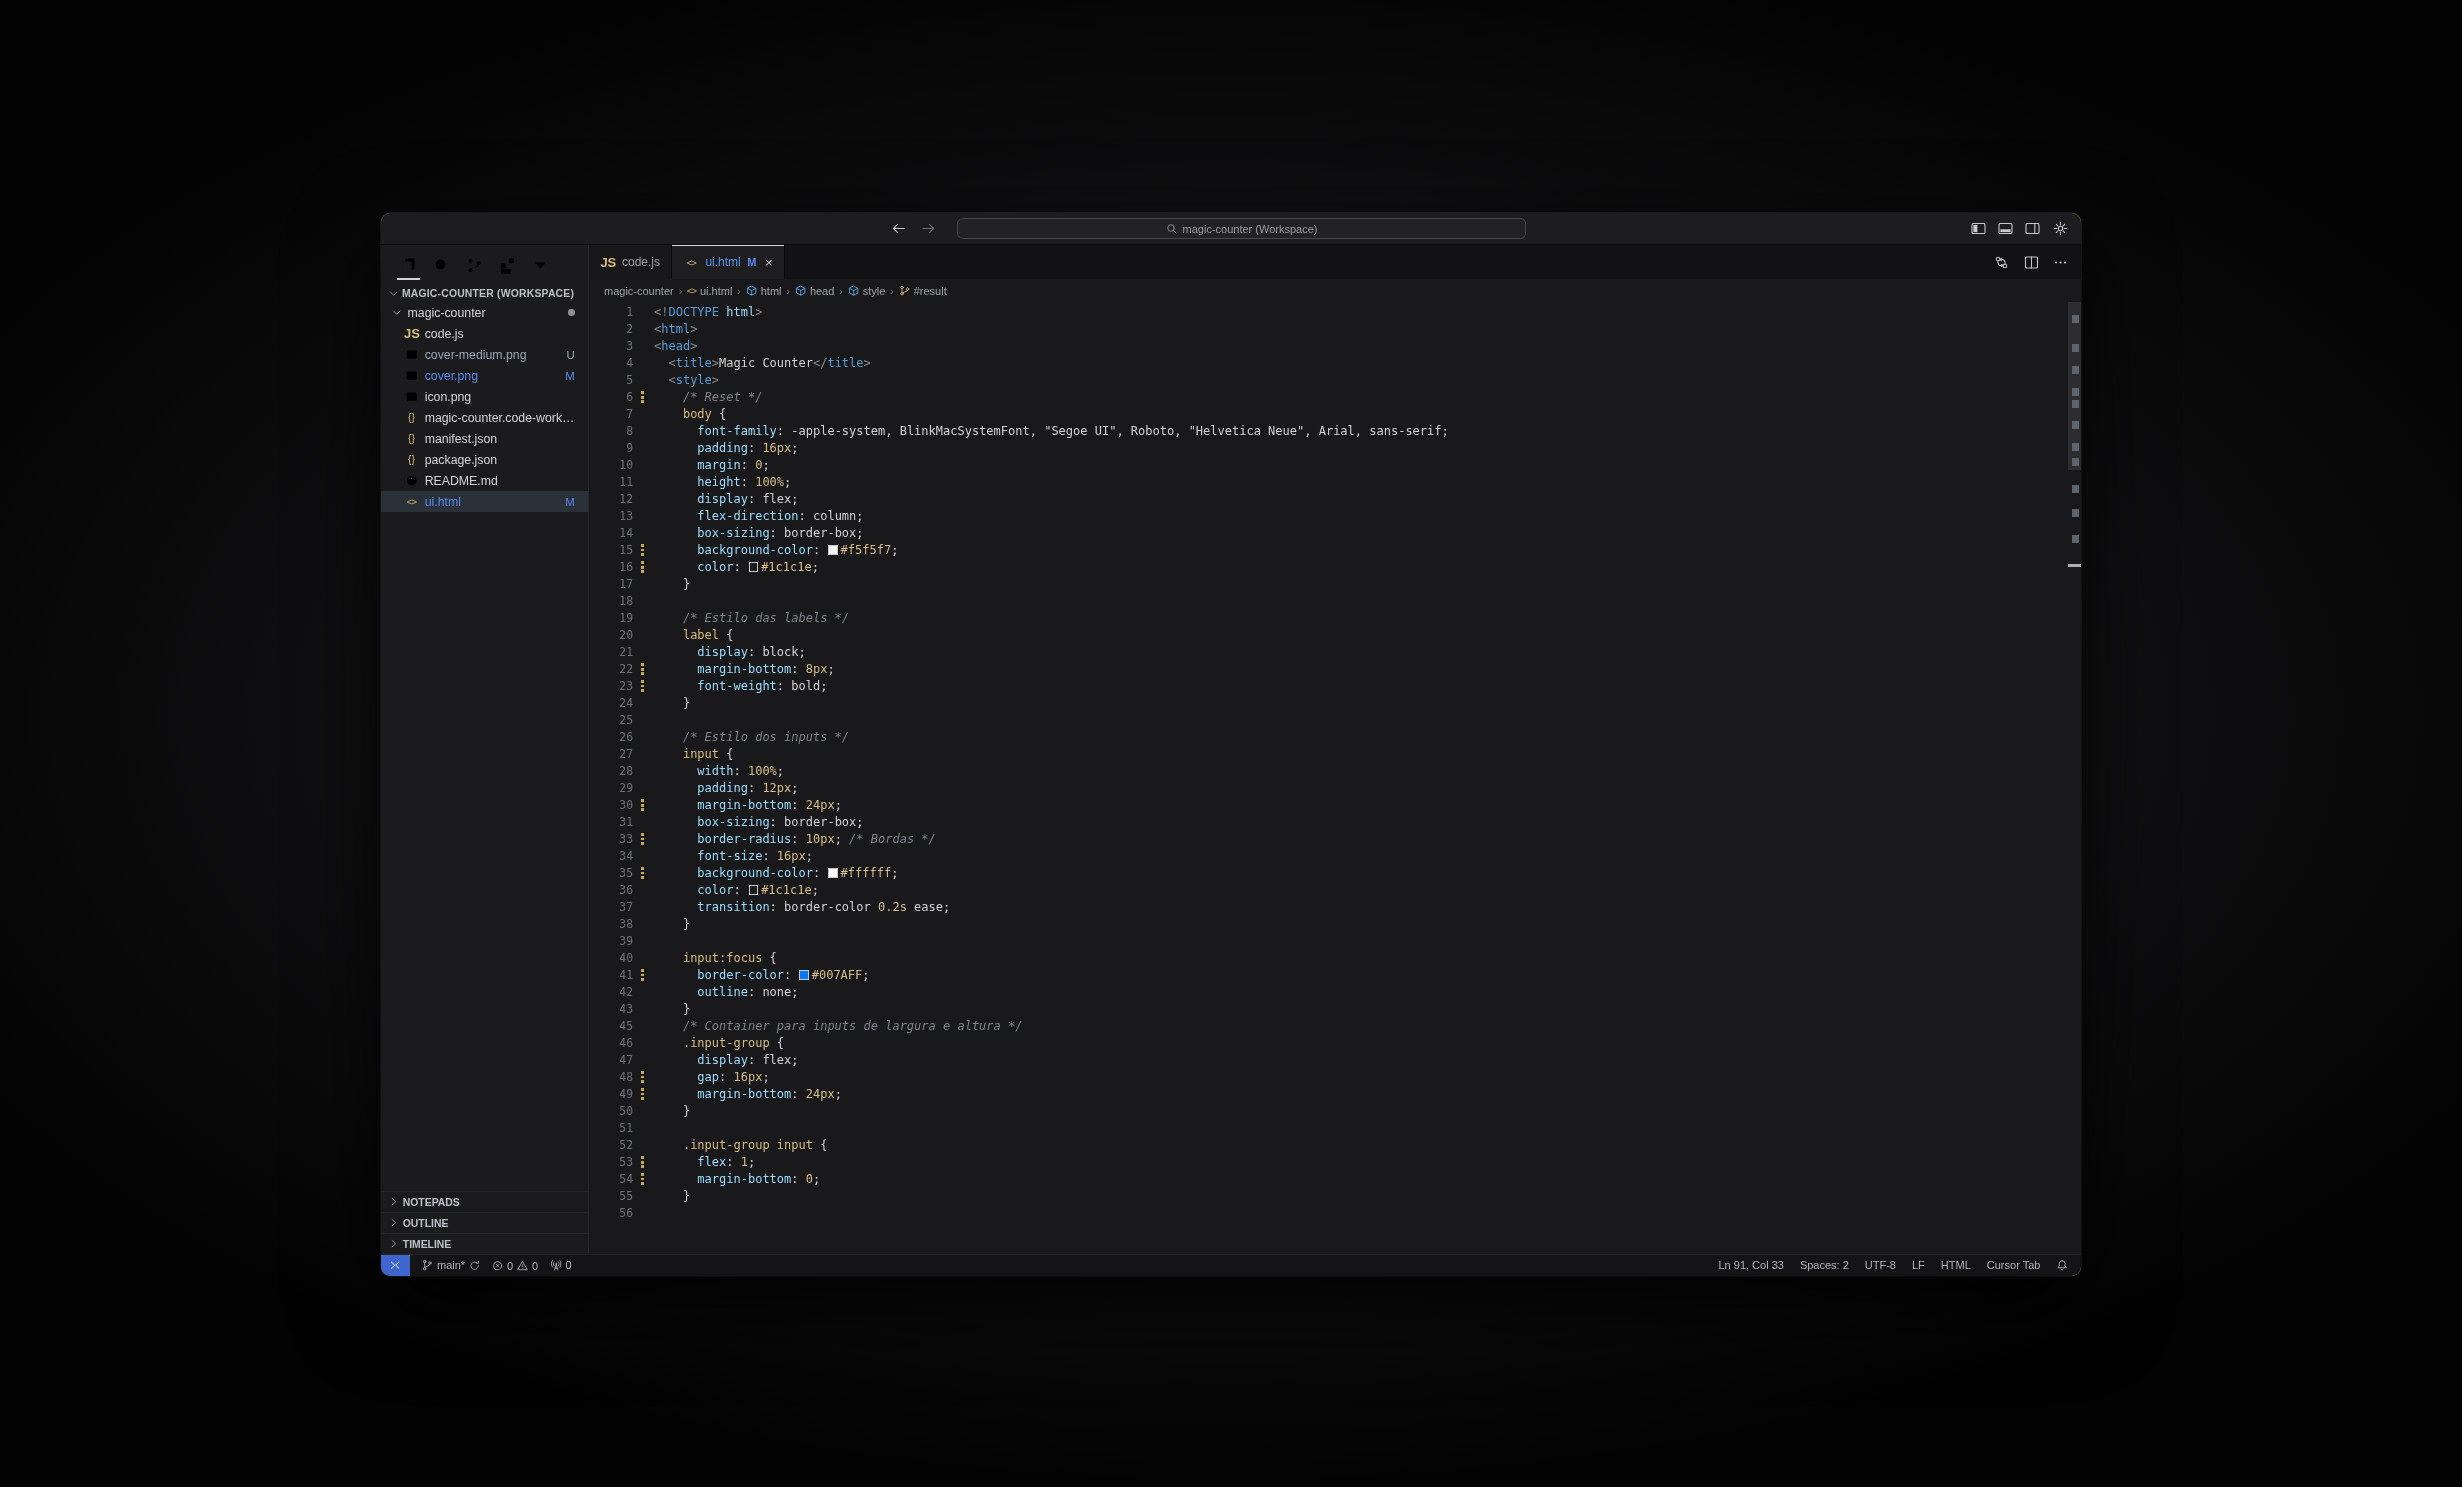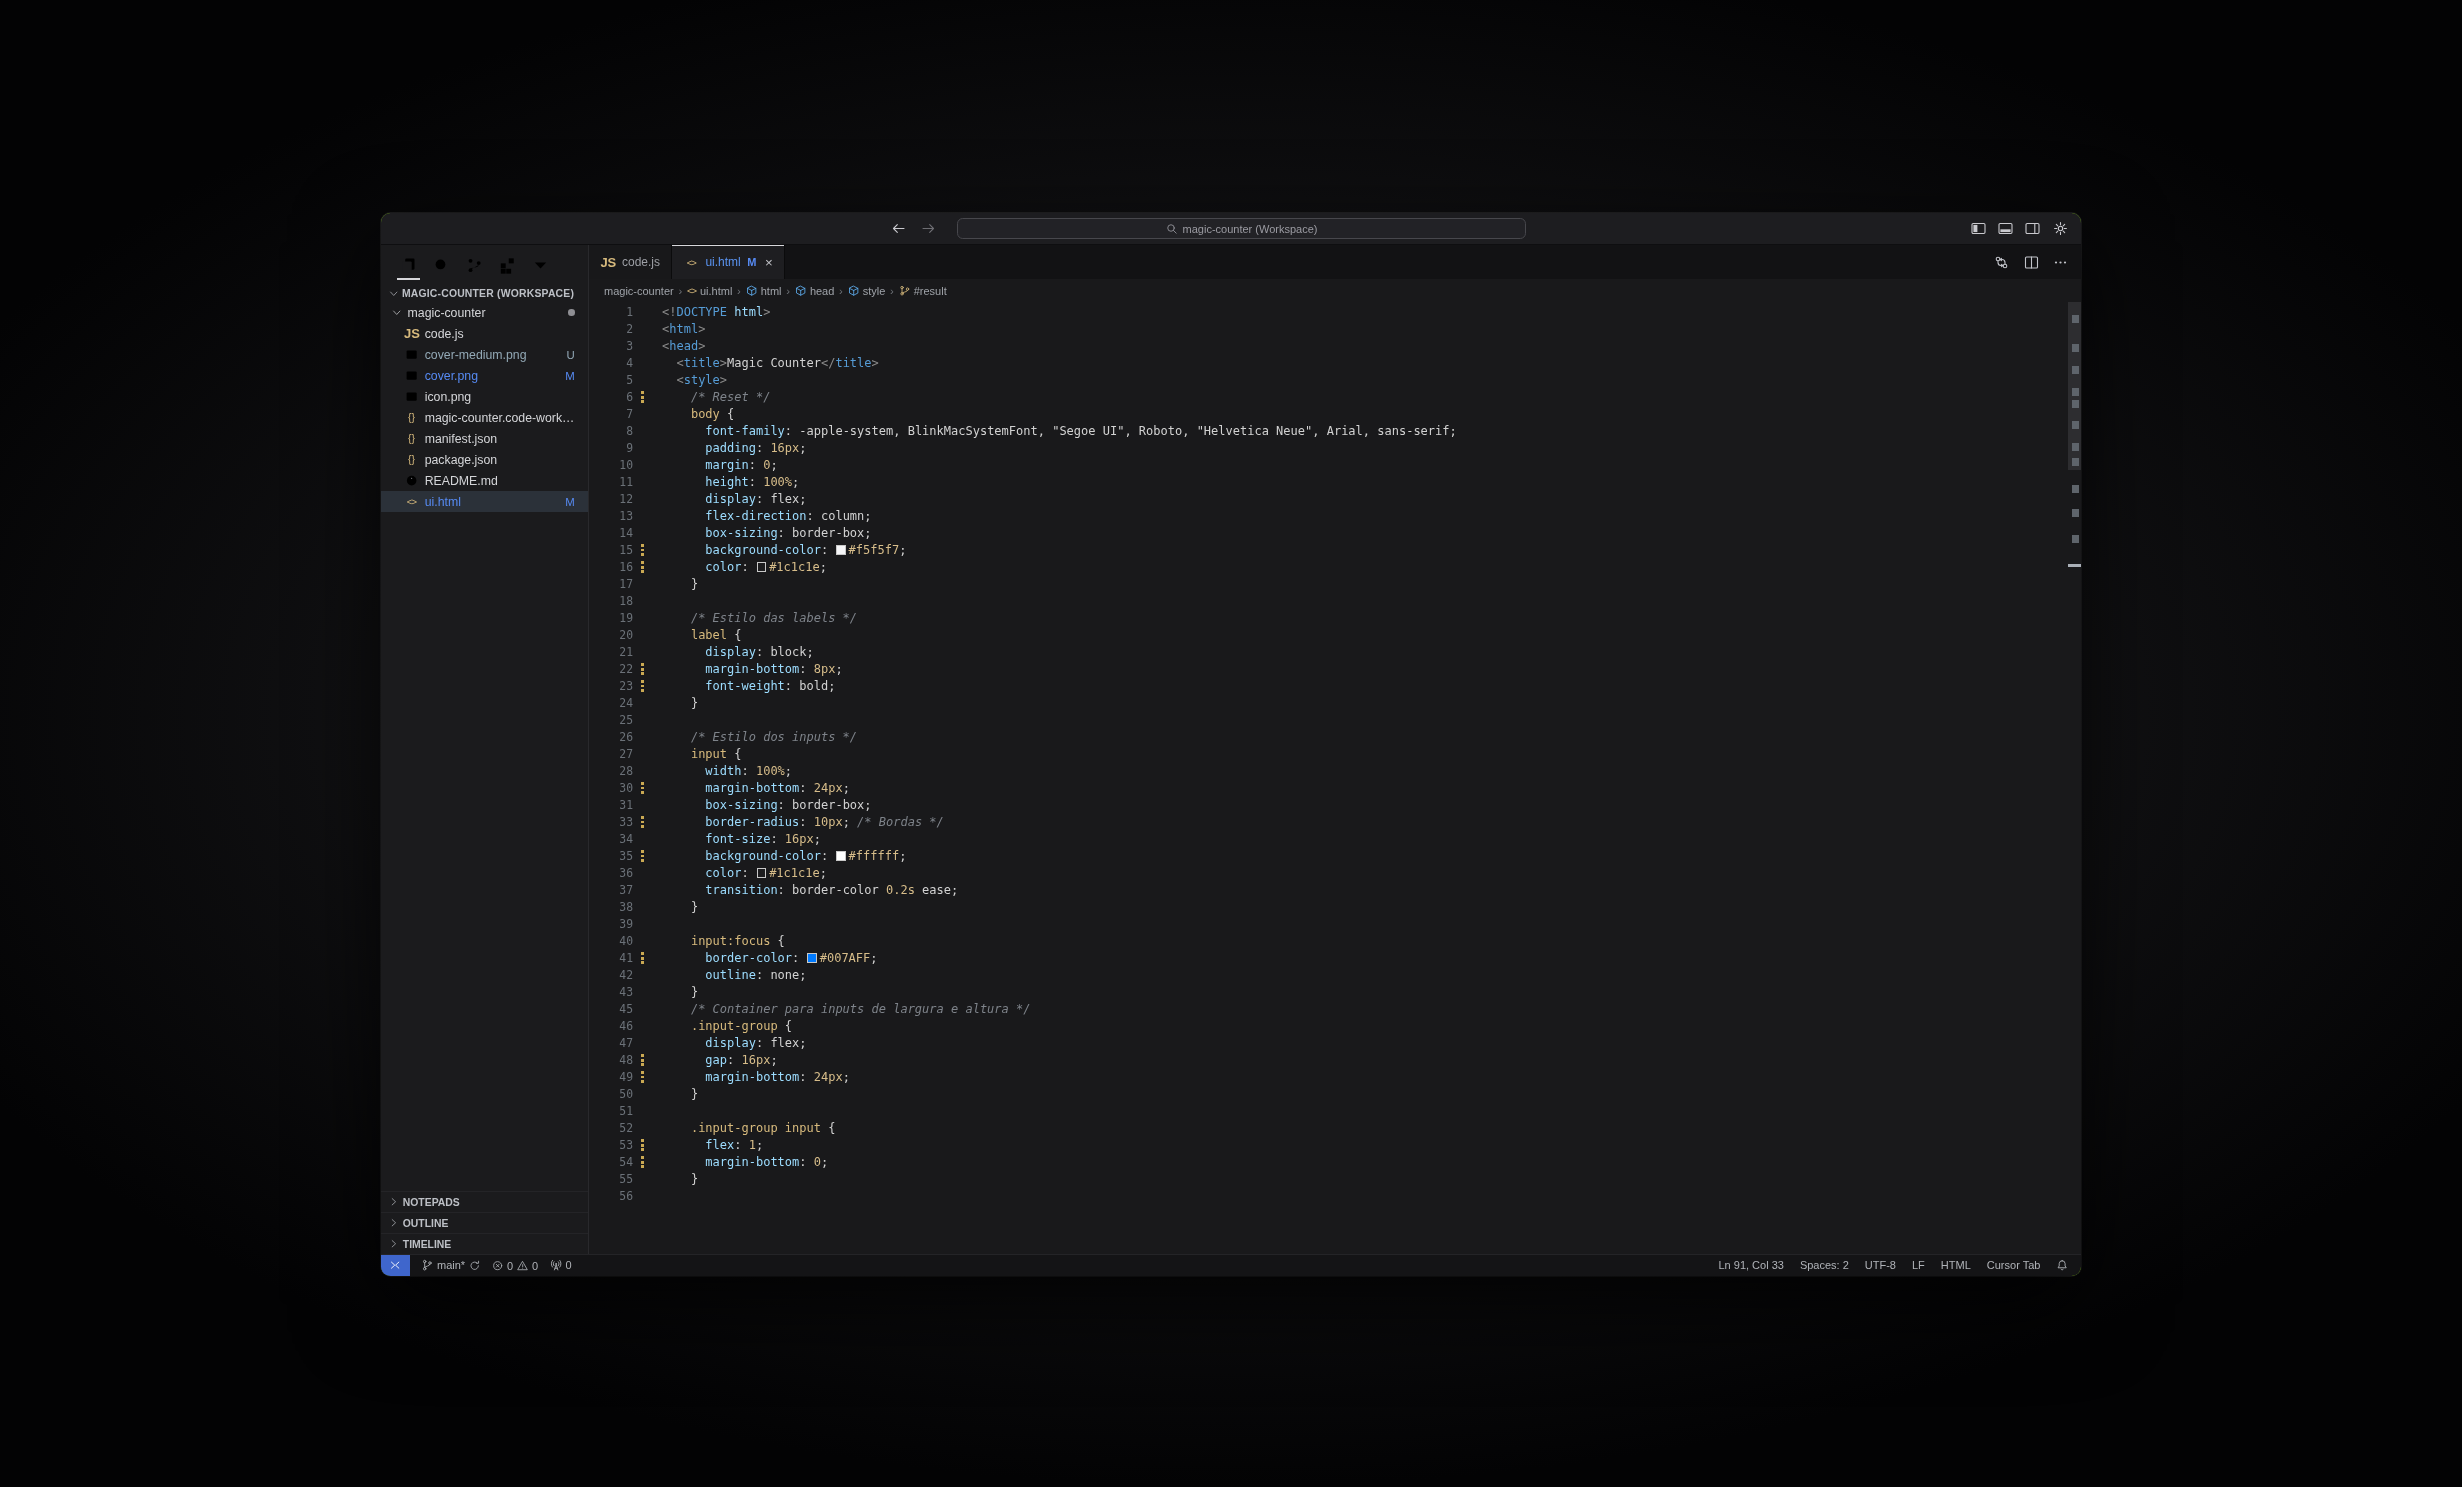--- a/index.html
+++ b/index.html
@@ -64,21 +64,21 @@
   .bc-ico { display:inline-flex; }
   .bc-ico.cube { color:#5fb0f2; }
   .bc-ico.gold { color:#d7ba7d; font-size:9.5px; letter-spacing:-0.9px; }
 
   .codearea { flex:1; position:relative; overflow:hidden; padding-top:1.9px; background:#19191b; }
   .code-line { display:flex; height:17px; font-family:"DejaVu Sans Mono",monospace; font-size:12px; line-height:17px; white-space:pre; }
   .ln { width:44px; flex:none; text-align:right; color:#6b7178; font-size:11.4px; }
   .mk { width:21px; flex:none; position:relative; }
   .mk.mod::before { content:''; position:absolute; left:7.6px; top:1.9px; bottom:1.9px; width:3.3px;
     background:repeating-linear-gradient(180deg,#caa953 0 2.8px,transparent 2.8px 4.7px); }
-  .cl-text { flex:1; white-space:pre;margin-left:8px; }
+  .cl-text { flex:1; white-space:pre; }
   .tk-t { color:#d2d2d2; } .tk-p { color:#8a8a8a; } .tk-g { color:#569cd6; } .tk-a { color:#9cdcfe; }
   .tk-c { color:#7e838a; font-style:italic; } .tk-l { color:#d7ba7d; } .tk-r { color:#9cdcfe; } .tk-n { color:#d7bd8a; }
   .sw { display:inline-block; width:9.5px; height:9.5px; border:0.9px solid #c8c8c8; margin:0 2.8px -0.9px 0.9px; }
 
   .overview { position:absolute; top:0; right:0; width:13.3px; bottom:0; }
   .ov-slider { position:absolute; left:0; right:0; background:rgba(120,120,125,.22); }
   .ov-mark { position:absolute; right:1.9px; width:7.6px; height:7.6px; background:#5e646b; }
   .ov-cursor { position:absolute; right:0; width:13.3px; height:2.8px; background:#aab0b8; }
 
   
@@ -412,20 +412,21 @@
             <div class="code-line"><span class="ln">19</span><span class="mk"></span><span class="cl-text"><span class="tk-t">    </span><span class="tk-c">/* Estilo das labels */</span></span></div>
             <div class="code-line"><span class="ln">20</span><span class="mk"></span><span class="cl-text"><span class="tk-t">    </span><span class="tk-l">label</span><span class="tk-t"> {</span></span></div>
             <div class="code-line"><span class="ln">21</span><span class="mk"></span><span class="cl-text"><span class="tk-t">      </span><span class="tk-r">display</span><span class="tk-t">: block;</span></span></div>
             <div class="code-line"><span class="ln">22</span><span class="mk mod"></span><span class="cl-text"><span class="tk-t">      </span><span class="tk-r">margin-bottom</span><span class="tk-t">: </span><span class="tk-n">8px</span><span class="tk-t">;</span></span></div>
             <div class="code-line"><span class="ln">23</span><span class="mk mod"></span><span class="cl-text"><span class="tk-t">      </span><span class="tk-r">font-weight</span><span class="tk-t">: bold;</span></span></div>
             <div class="code-line"><span class="ln">24</span><span class="mk"></span><span class="cl-text"><span class="tk-t">    }</span></span></div>
             <div class="code-line"><span class="ln">25</span><span class="mk"></span><span class="cl-text"></span></div>
             <div class="code-line"><span class="ln">26</span><span class="mk"></span><span class="cl-text"><span class="tk-t">    </span><span class="tk-c">/* Estilo dos inputs */</span></span></div>
             <div class="code-line"><span class="ln">27</span><span class="mk"></span><span class="cl-text"><span class="tk-t">    </span><span class="tk-l">input</span><span class="tk-t"> {</span></span></div>
             <div class="code-line"><span class="ln">28</span><span class="mk"></span><span class="cl-text"><span class="tk-t">      </span><span class="tk-r">width</span><span class="tk-t">: </span><span class="tk-n">100%</span><span class="tk-t">;</span></span></div>
+            <div class="code-line"><span class="ln">29</span><span class="mk"></span><span class="cl-text"><span class="tk-t">      </span><span class="tk-r">padding</span><span class="tk-t">: </span><span class="tk-n">12px</span><span class="tk-t">;</span></span></div>
             <div class="code-line"><span class="ln">30</span><span class="mk mod"></span><span class="cl-text"><span class="tk-t">      </span><span class="tk-r">margin-bottom</span><span class="tk-t">: </span><span class="tk-n">24px</span><span class="tk-t">;</span></span></div>
             <div class="code-line"><span class="ln">31</span><span class="mk"></span><span class="cl-text"><span class="tk-t">      </span><span class="tk-r">box-sizing</span><span class="tk-t">: border-box;</span></span></div>
             <div class="code-line"><span class="ln">33</span><span class="mk mod"></span><span class="cl-text"><span class="tk-t">      </span><span class="tk-r">border-radius</span><span class="tk-t">: </span><span class="tk-n">10px</span><span class="tk-t">; </span><span class="tk-c">/* Bordas */</span></span></div>
             <div class="code-line"><span class="ln">34</span><span class="mk"></span><span class="cl-text"><span class="tk-t">      </span><span class="tk-r">font-size</span><span class="tk-t">: </span><span class="tk-n">16px</span><span class="tk-t">;</span></span></div>
             <div class="code-line"><span class="ln">35</span><span class="mk mod"></span><span class="cl-text"><span class="tk-t">      </span><span class="tk-r">background-color</span><span class="tk-t">: </span><span class="sw" style="background: rgb(255, 255, 255);"></span><span class="tk-n">#ffffff</span><span class="tk-t">;</span></span></div>
             <div class="code-line"><span class="ln">36</span><span class="mk"></span><span class="cl-text"><span class="tk-t">      </span><span class="tk-r">color</span><span class="tk-t">: </span><span class="sw" style="background: rgb(28, 28, 30);"></span><span class="tk-n">#1c1c1e</span><span class="tk-t">;</span></span></div>
             <div class="code-line"><span class="ln">37</span><span class="mk"></span><span class="cl-text"><span class="tk-t">      </span><span class="tk-r">transition</span><span class="tk-t">: border-color </span><span class="tk-n">0.2s</span><span class="tk-t"> ease;</span></span></div>
             <div class="code-line"><span class="ln">38</span><span class="mk"></span><span class="cl-text"><span class="tk-t">    }</span></span></div>
             <div class="code-line"><span class="ln">39</span><span class="mk"></span><span class="cl-text"></span></div>
             <div class="code-line"><span class="ln">40</span><span class="mk"></span><span class="cl-text"><span class="tk-t">    </span><span class="tk-l">input:focus</span><span class="tk-t"> {</span></span></div>

